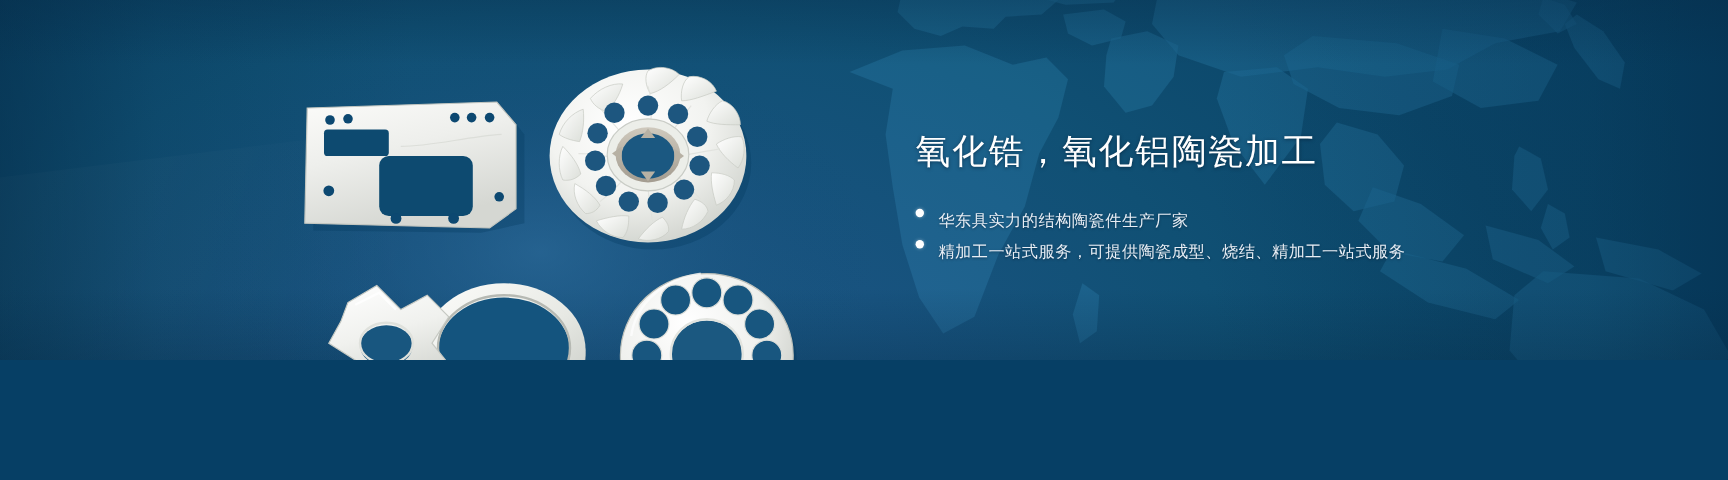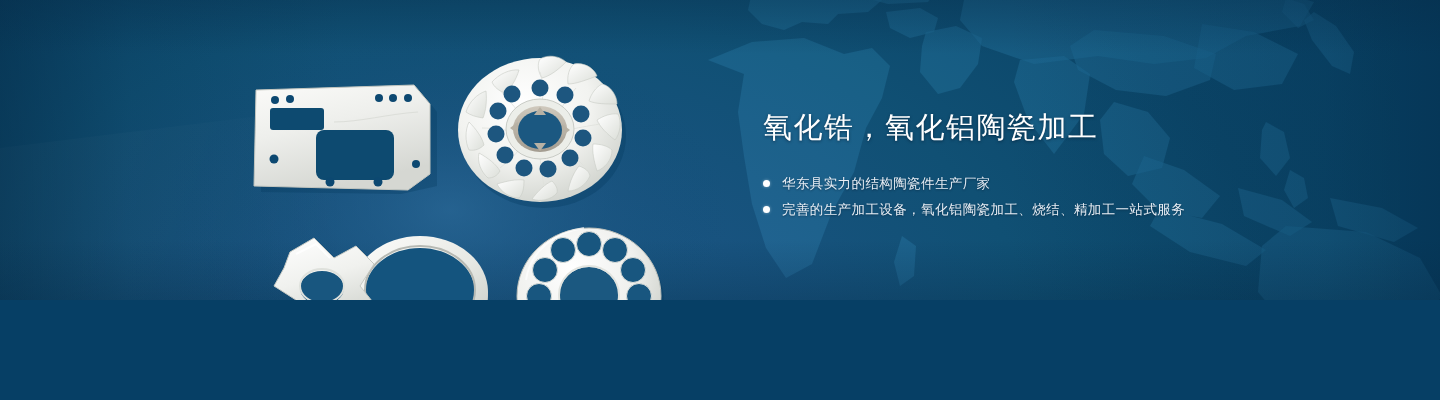--- a/index.html
+++ b/index.html
@@ -106,21 +106,20 @@
     text-shadow: 0 1px 3px rgba(0,20,40,0.55);
     white-space: nowrap;
   }
   .bullets {
     list-style: none;
     margin: 28px 0 0 0;
     padding: 0;
   }
   .bullets li {
     display: flex;
-    align-items: center;
     margin: 0 0 7px 0;
     font-size: 13.5px;
     line-height: 19px;
     letter-spacing: 0.4px;
     color: #e8eef5;
     white-space: nowrap;
     text-shadow: 0 1px 2px rgba(0,18,36,0.45);
   }
   .dot {
     flex: 0 0 auto;
@@ -393,18 +392,18 @@
   <div class="copy">
     <h1 class="headline">氧化锆，氧化铝陶瓷加工</h1>
 
     <ul class="bullets">
       <li>
         <span class="dot"></span>
         <span>华东具实力的结构陶瓷件生产厂家</span>
       </li>
       <li>
         <span class="dot"></span>
-        <span>完善的生产加工设备，氧化铝陶瓷加工、烧结、精加工一站式服务</span>
+        <span>精加工一站式服务，可提供陶瓷成型、烧结、精加工一站式服务</span>
       </li>
     </ul>
   </div>
 
 </div>
 
 </body></html>

